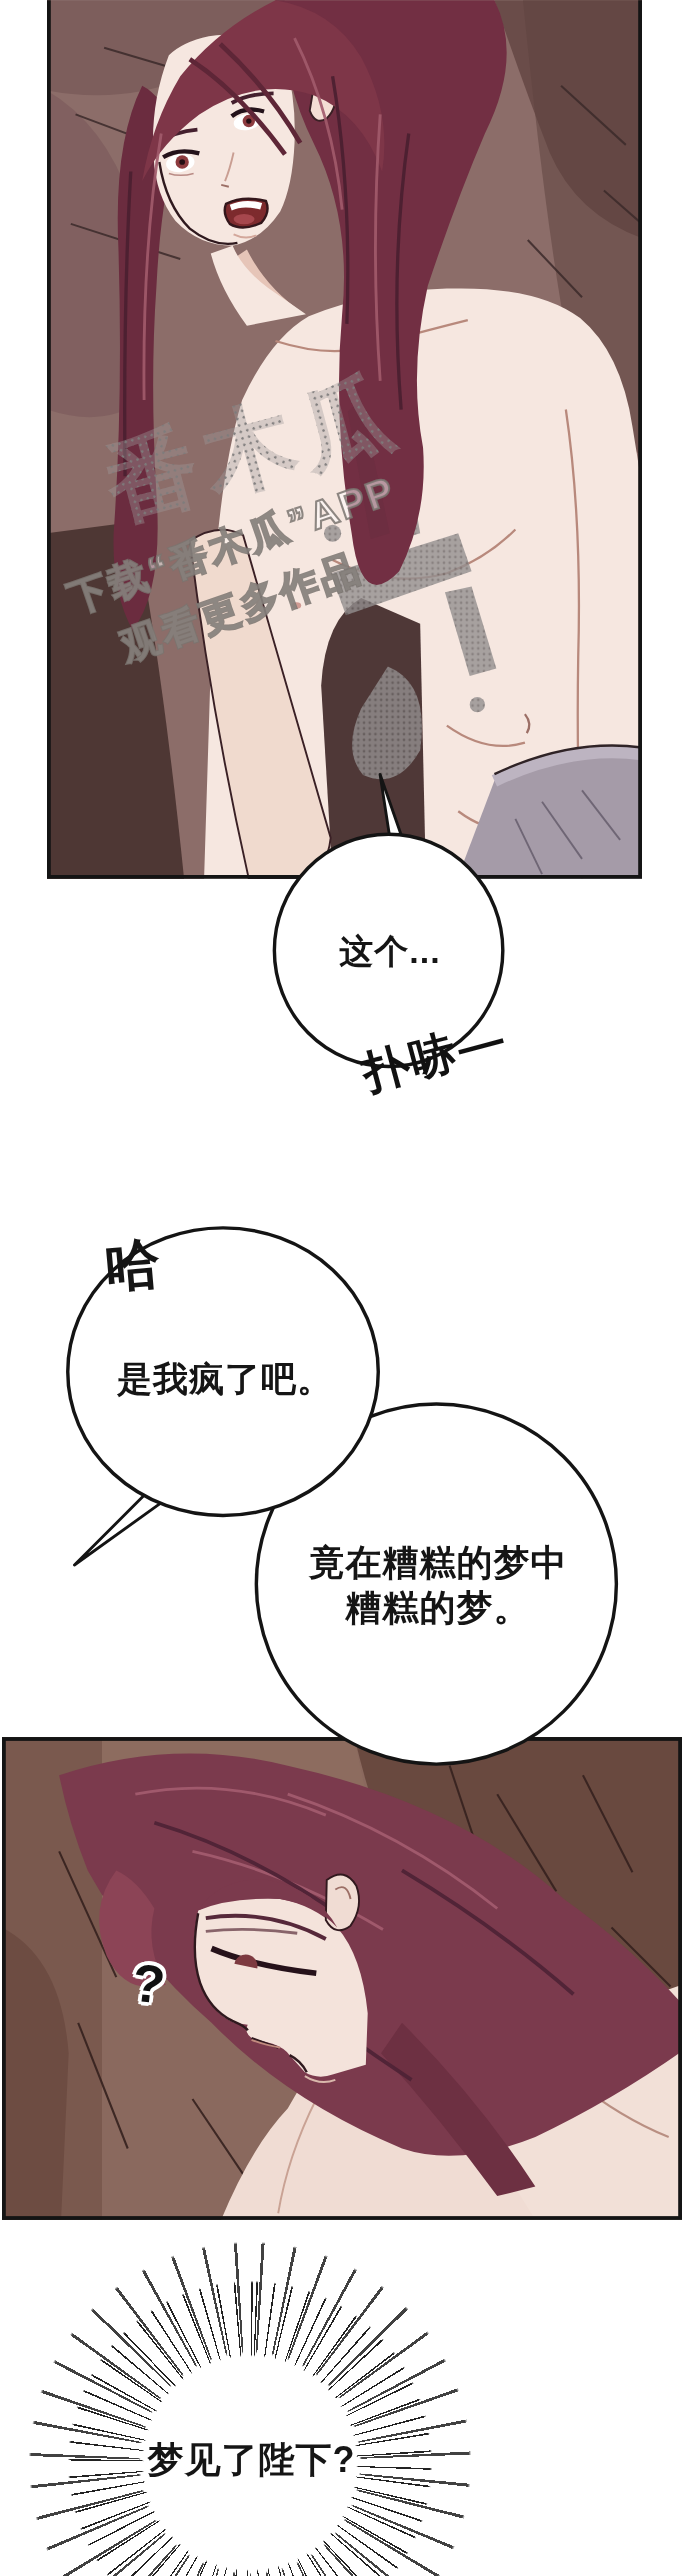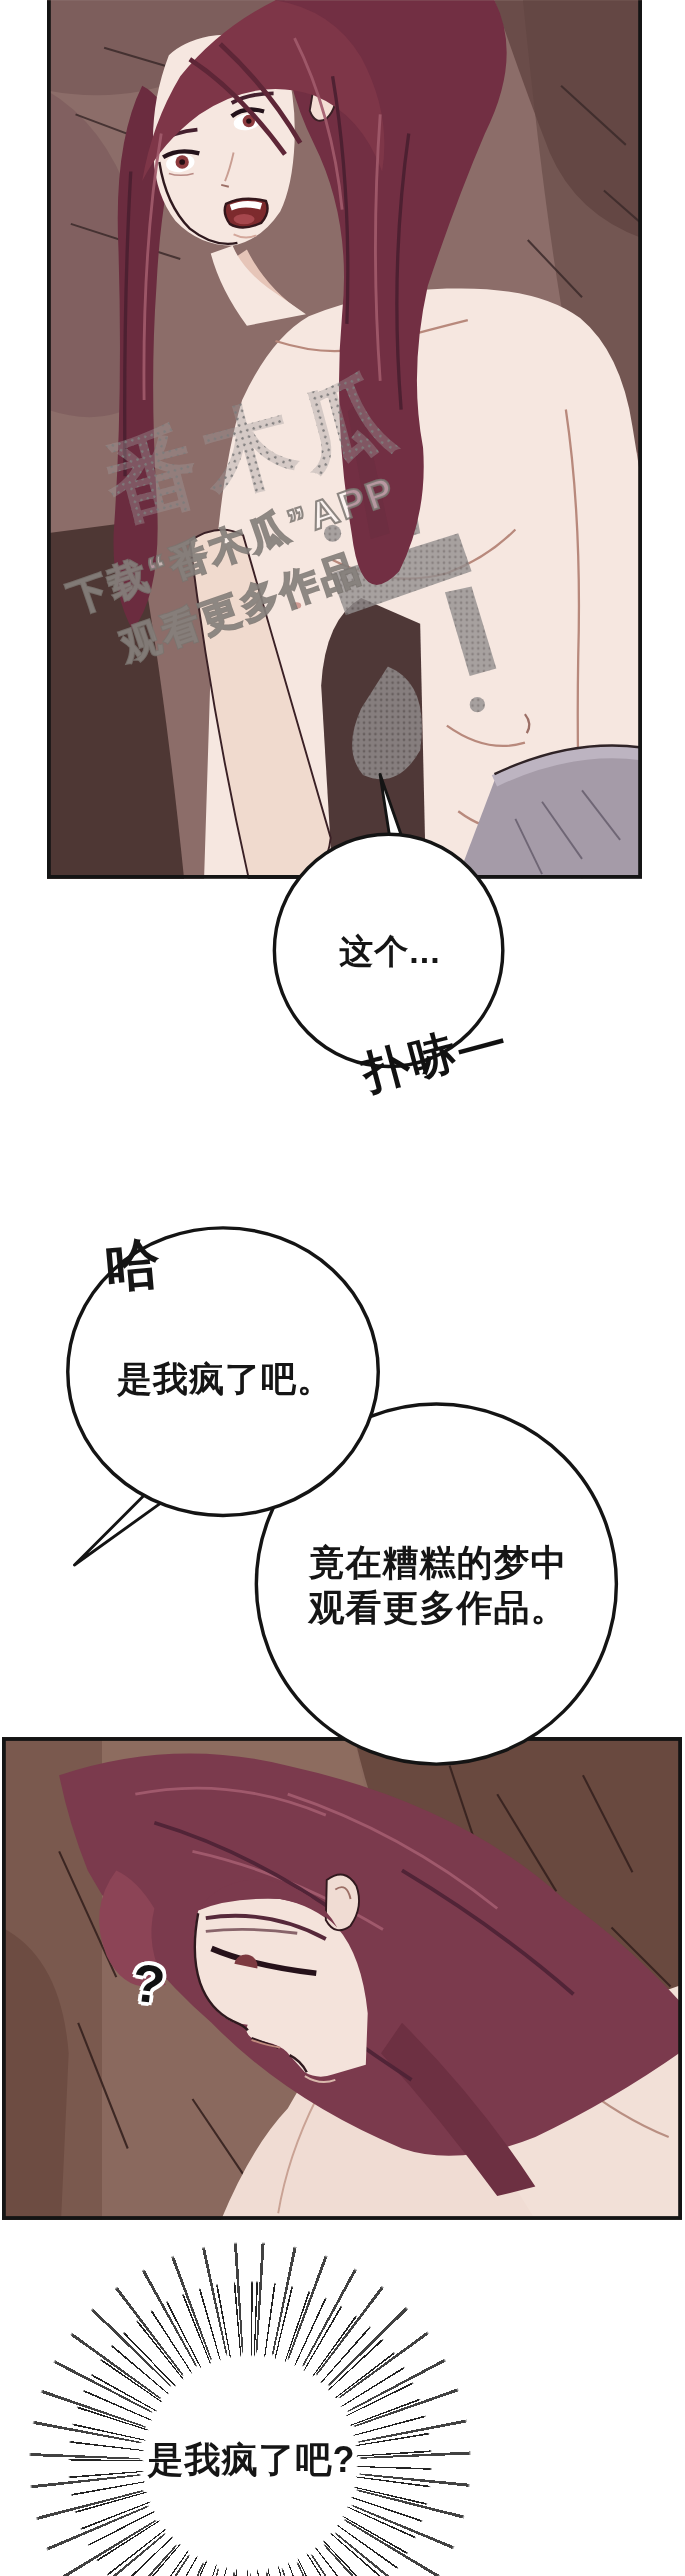--- a/index.html
+++ b/index.html
@@ -204,21 +204,21 @@
 
       <path d="M38,378 L118,298 L130,312 Z" fill="#fff" stroke="#141414" stroke-width="3" stroke-linejoin="round"></path>
 
       <ellipse cx="194" cy="175" rx="163" ry="151" fill="#fff" stroke="#141414" stroke-width="3.6"></ellipse>
     </svg>
   </div>
   <div class="bubble-text cjk t-ha">哈</div>
   <div class="bubble-text cjk t-crazy">是我疯了吧。</div>
   <div class="bubble-text cjk t-dream">
     <div>竟在糟糕的梦中</div>
-    <div>观看更多作品。</div>
+    <div>糟糕的梦。</div>
   </div>
 
   <div class="abs" style="left:1.9px;top:1737px;width:680px;height:483px;z-index:1;">
     <svg width="680" height="483" viewBox="0 0 714 507">
       <rect x="0" y="0" width="714" height="507" fill="#8a695e"></rect>
       <path d="M370,0 L714,0 L714,290 Q640,332 560,302 L430,182 Q392,92 370,0 Z" fill="#69493f"></path>
       <rect x="0" y="0" width="105" height="507" fill="#7a594e"></rect>
       <path d="M0,200 Q62,232 70,332 L62,507 L0,507 Z" fill="#6d4c42"></path>
       <path d="M105,0 L370,0 Q392,120 430,200 L300,282 Q180,262 105,222 Z" fill="#8f6e60" opacity=".7"></path>
       <g stroke="#35211e" stroke-width="2.2" fill="none" opacity=".9">
@@ -280,16 +280,16 @@
       <rect x="2" y="2" width="710" height="503" fill="none" stroke="#141414" stroke-width="4"></rect>
     </svg>
   </div>
 
   <div class="abs t-question">?</div>
 
   <div class="abs burst">
     <div class="ring ring1"></div>
     <div class="ring ring2"></div>
   </div>
-  <div class="bubble-text cjk t-burst">是我疯了吧?</div>
+  <div class="bubble-text cjk t-burst">梦见了陛下?</div>
 
 </div>
 
 
 </body></html>

